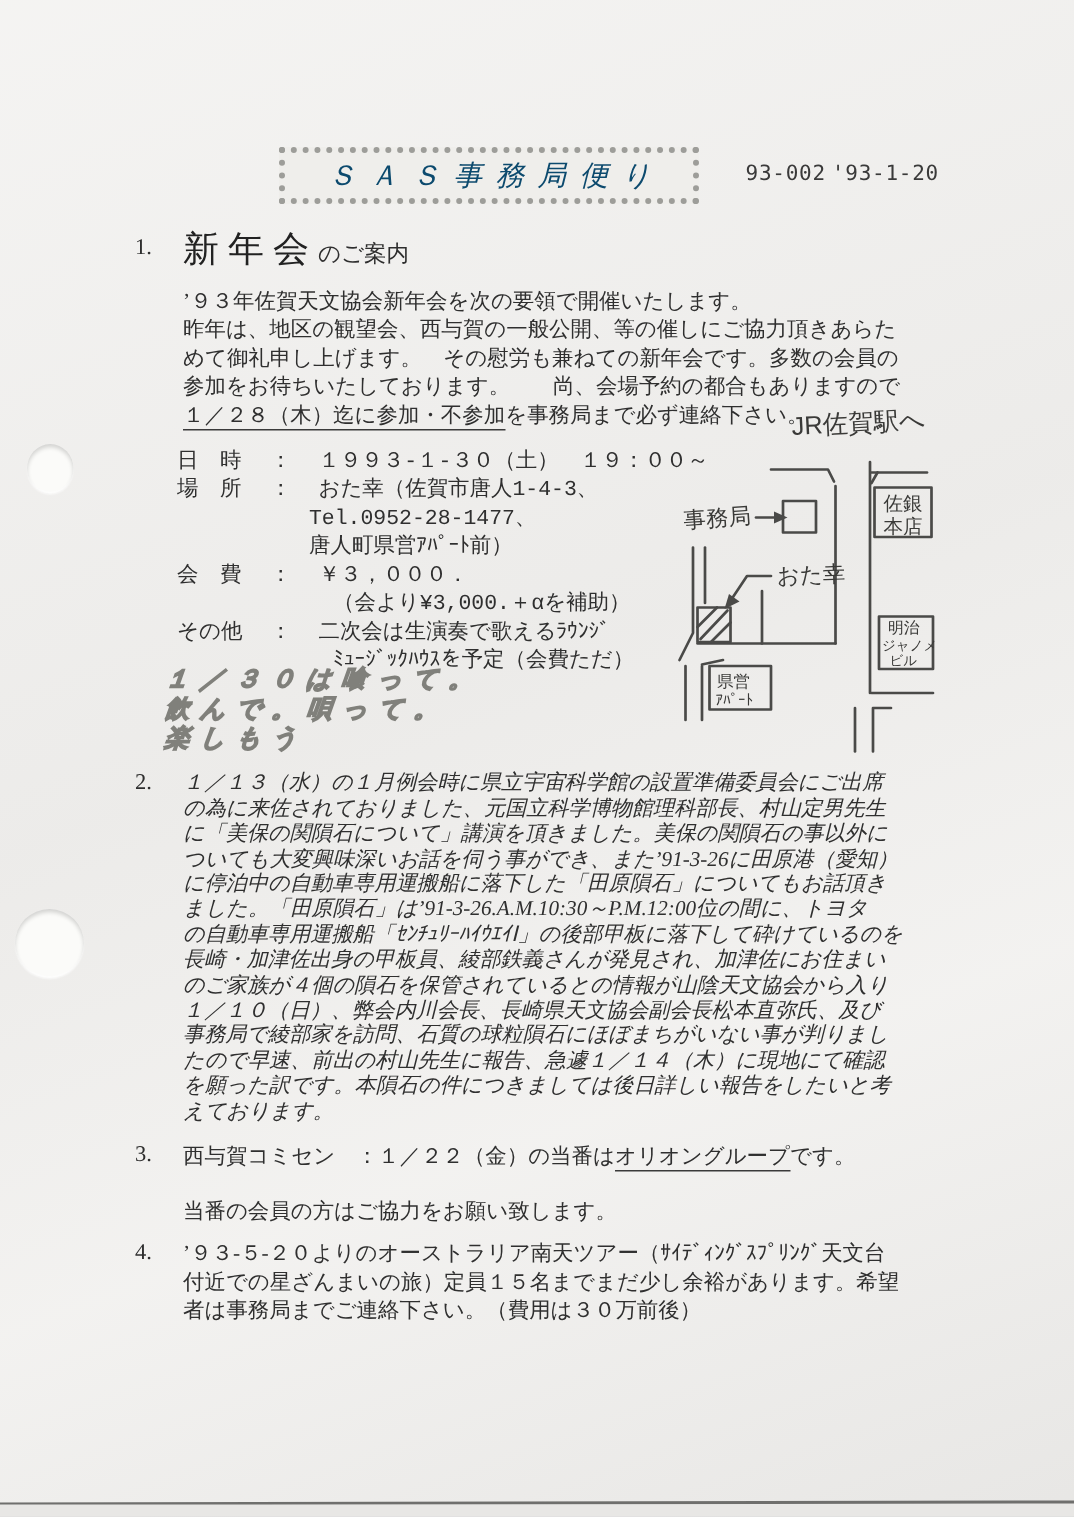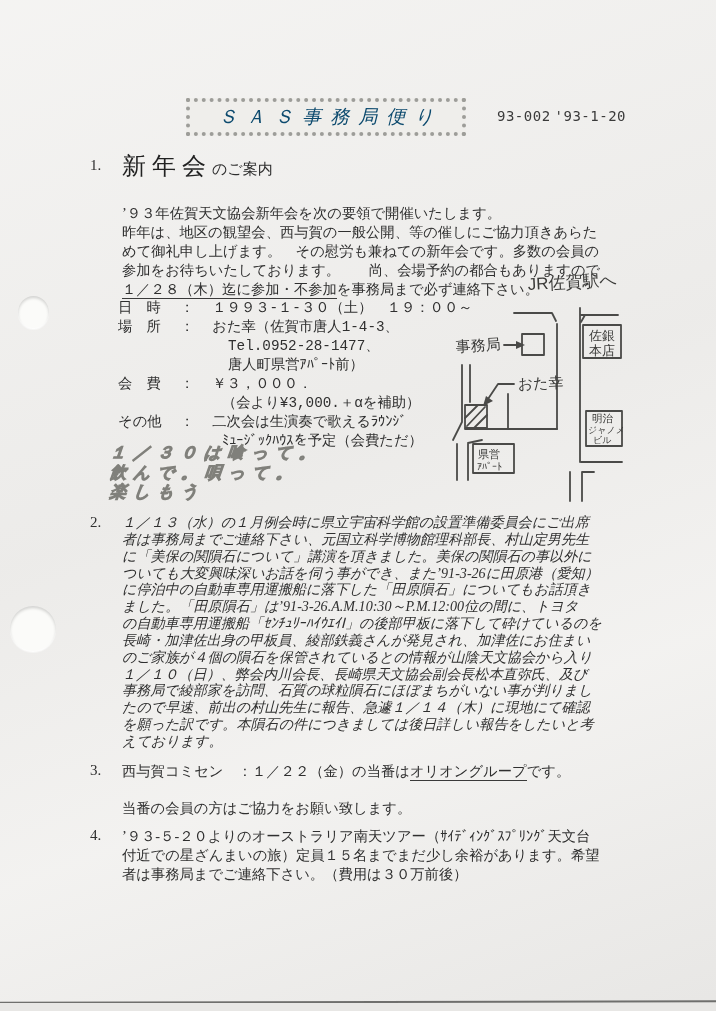--- a/index.html
+++ b/index.html
@@ -23,28 +23,28 @@
   }
   .titlebox .t{font-size:19px; letter-spacing:9px; padding-left:9px; color:#0c4a6e; font-style:italic;}
   .docmeta{position:absolute; left:497px; top:108px; font-family:"DejaVu Sans Mono", monospace;
     font-size:14px; color:#3a3a3a; display:flex; gap:4px; letter-spacing:0.5px;}
 
   .secnum{position:absolute; left:90px; font-size:15px; color:#2e2e2e;}
   .line{font-size:14.3px; line-height:19px; white-space:nowrap; color:#2f2f2f;}
   .s1title{position:absolute; left:122px; top:150px; white-space:nowrap;}
   .s1title .big{font-size:24px; letter-spacing:6px; color:#222;}
   .s1title .small{font-size:15px;}
-  .s1para{position:absolute; left:122px; top:204px;}
+  .s1para{position:absolute; left:122px; top:192px;}
   .ul{border-bottom:1.4px solid #3a3a3a; padding-bottom:1px;}
 
   .details{position:absolute; left:118px; top:299px;font-family:Liberation Mono, monospace;}
   .details .line{line-height:19px;}
   .dlabel{display:inline-block; width:62px;}
   .dcolon{display:inline-block; margin-right:18px;}
-  .ind-a{margin-left:110px;}
+  .ind-a{margin-left:88px;}
   .ind-b{margin-left:104px;}
 
   .slogan{position:absolute; left:110px; top:443px; font-style:italic; font-weight:bold;}
   .slogan .line{font-size:16.5px; line-height:19.5px; letter-spacing:7px;
     color:#c6c5c0; -webkit-text-stroke:1px #80807b; transform:skewX(-6deg);}
 
   .s2body{position:absolute; left:122px; top:514px;}
   .s2body .line{line-height:16.85px; font-size:14.1px;font-style:italic;}
 
   .s3l1{position:absolute; left:122px; top:762px;}
@@ -159,21 +159,21 @@
       <text class="map-text" font-size="11">
         <tspan x="38" y="186">県営</tspan>
         <tspan x="37" y="198" font-size="10">ｱﾊﾟｰﾄ</tspan>
       </text>
     </svg>
   </div>
 
   <div class="secnum" style="top:514px;">2.</div>
   <div class="s2body">
     <div class="line">１／１３（水）の１月例会時に県立宇宙科学館の設置準備委員会にご出席</div>
-    <div class="line">者は事務局までご連絡下さい、元国立科学博物館理科部長、村山定男先生</div>
+    <div class="line">の為に来佐されておりました、元国立科学博物館理科部長、村山定男先生</div>
     <div class="line">に「美保の関隕石について」講演を頂きました。美保の関隕石の事以外に</div>
     <div class="line">ついても大変興味深いお話を伺う事ができ、また’91-3-26に田原港（愛知）</div>
     <div class="line">に停泊中の自動車専用運搬船に落下した「田原隕石」についてもお話頂き</div>
     <div class="line">ました。「田原隕石」は’91-3-26.A.M.10:30～P.M.12:00位の間に、トヨタ</div>
     <div class="line">の自動車専用運搬船「ｾﾝﾁｭﾘｰﾊｲｳｴｲⅠ」の後部甲板に落下して砕けているのを</div>
     <div class="line">長崎・加津佐出身の甲板員、綾部鉄義さんが発見され、加津佐にお住まい</div>
     <div class="line">のご家族が４個の隕石を保管されているとの情報が山陰天文協会から入り</div>
     <div class="line">１／１０（日）、弊会内川会長、長崎県天文協会副会長松本直弥氏、及び</div>
     <div class="line">事務局で綾部家を訪問、石質の球粒隕石にほぼまちがいない事が判りまし</div>
     <div class="line">たので早速、前出の村山先生に報告、急遽１／１４（木）に現地にて確認</div>

